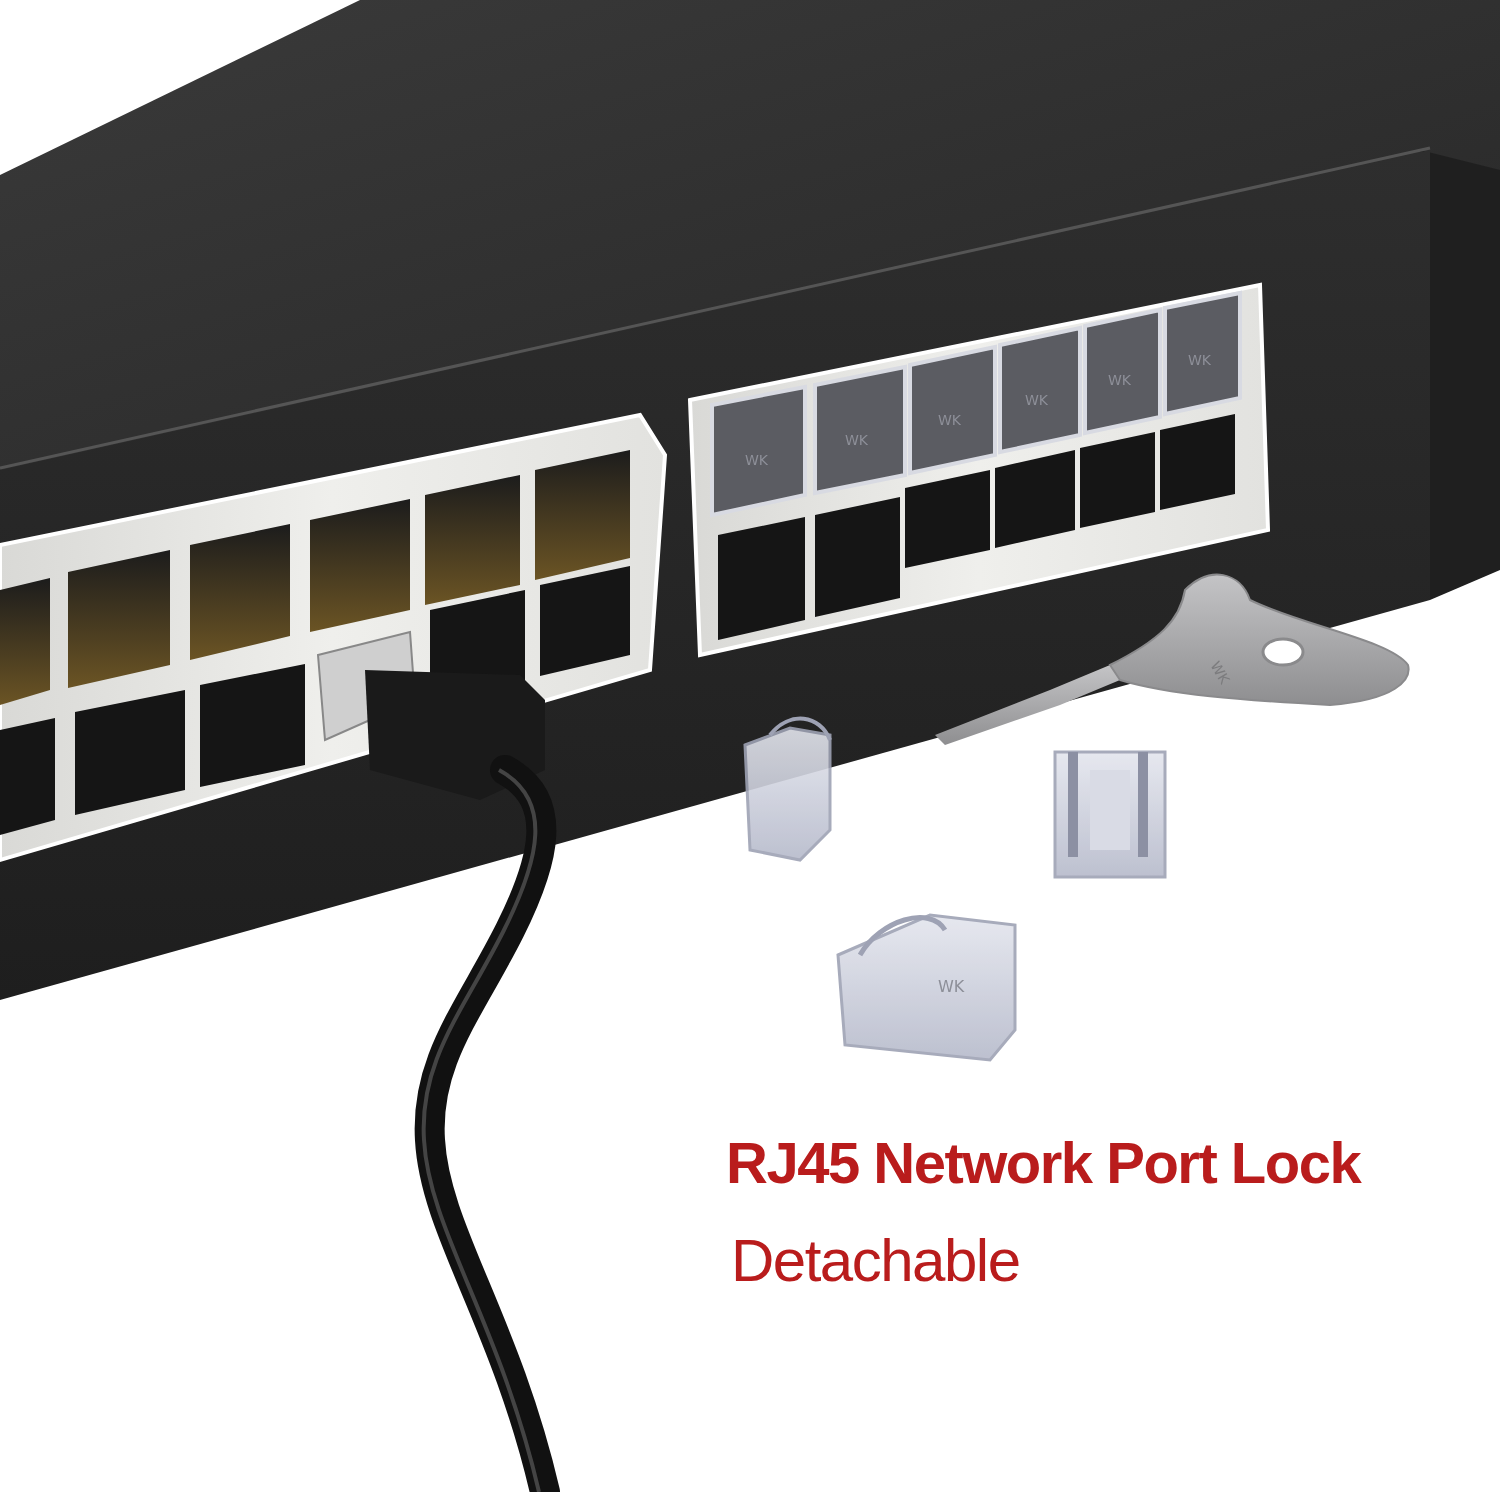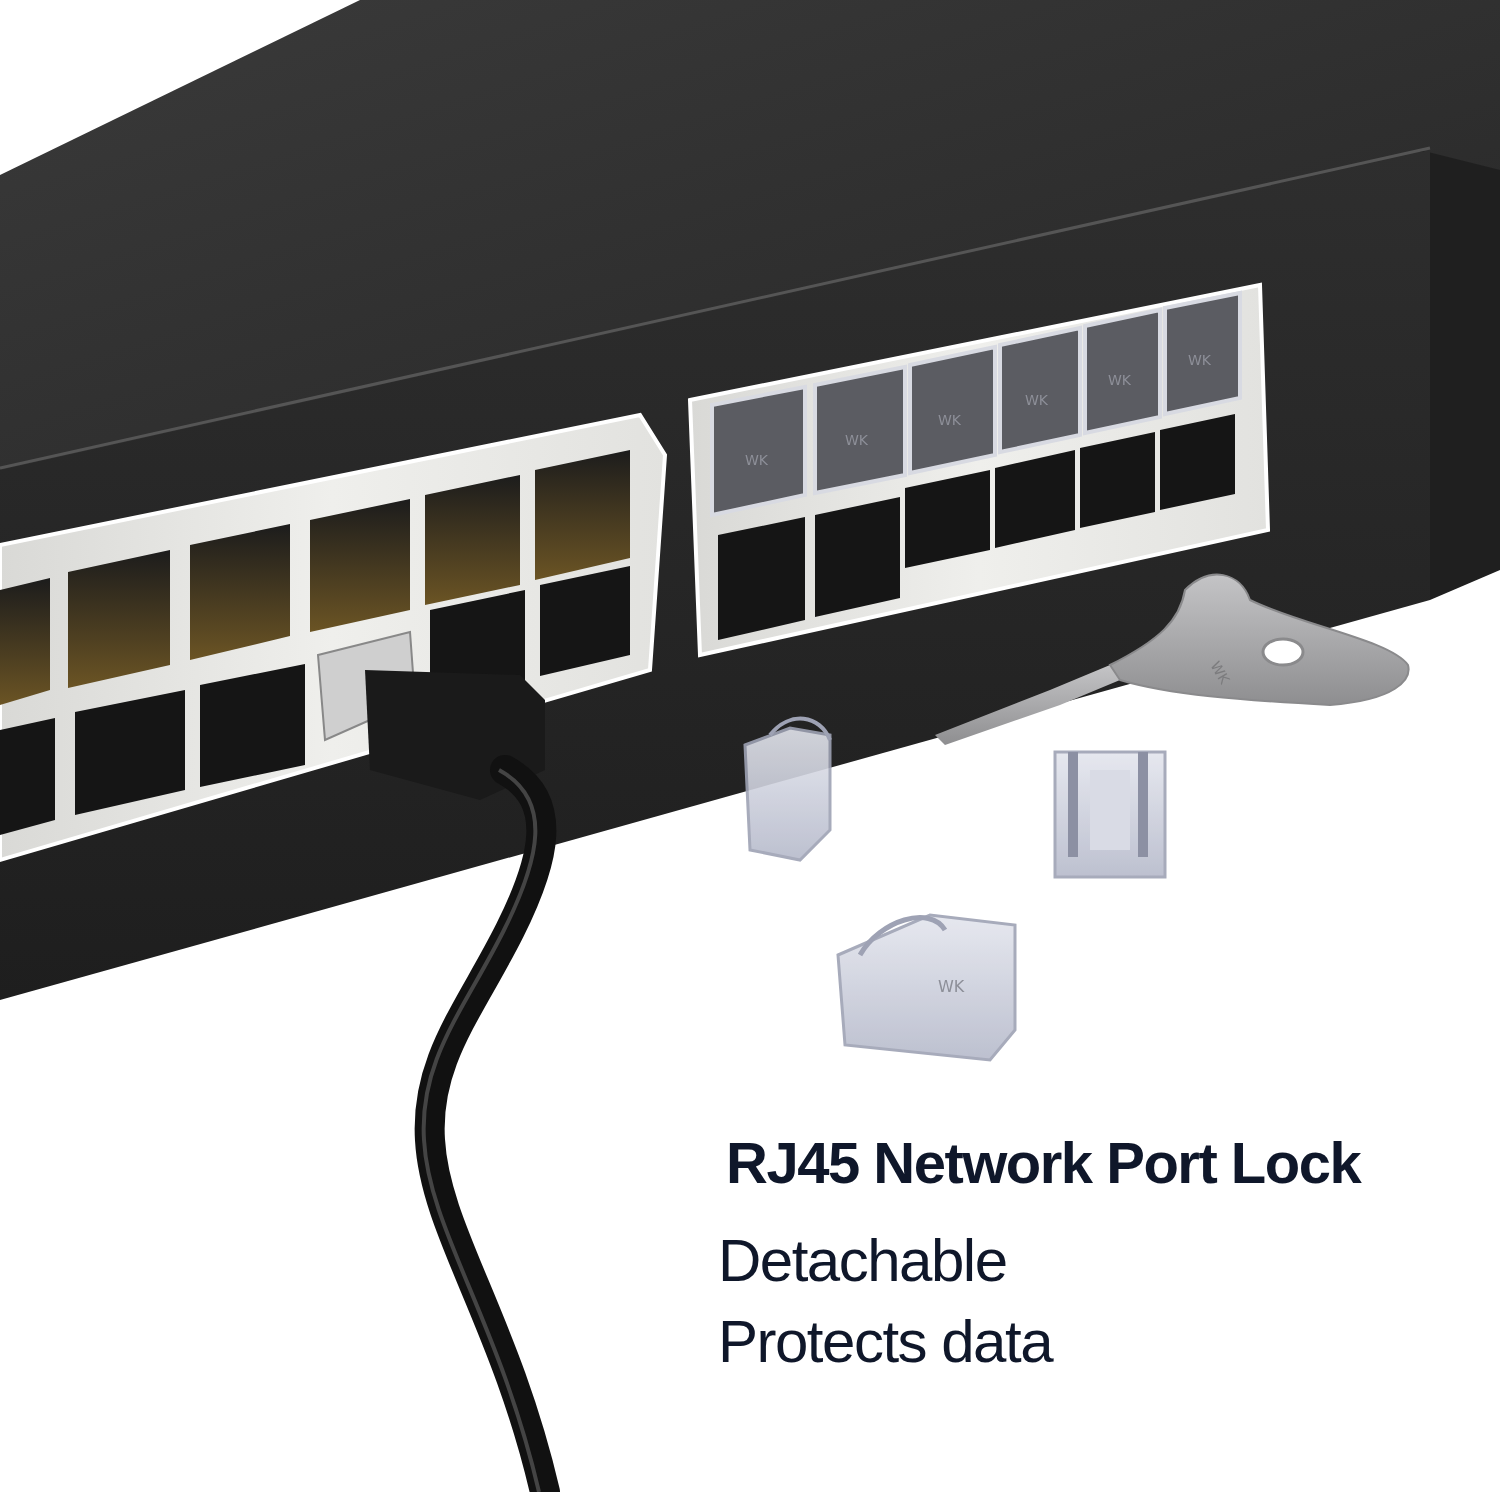--- a/index.html
+++ b/index.html
@@ -1,20 +1,20 @@
 <!DOCTYPE html>
 <html><head>
 <meta charset="utf-8">
 <style>
   html,body{margin:0;padding:0;background:#ffffff;}
   body{width:1500px;height:1492px;position:relative;overflow:hidden;font-family:"DejaVu Sans",sans-serif;}
   #scene{position:absolute;left:0;top:0;width:1500px;height:1492px;}
-  .text-block{position:absolute;left:718px;top:1128px;color:#0f172a;}
+  .text-block{position:absolute;left:718px;top:1128px;color:#b91c1c;}
   .headline{font-family:"Liberation Sans",sans-serif;font-weight:700;font-size:58px;letter-spacing:-1.5px;line-height:70px;margin:0 0 22px 8px;white-space:nowrap;}
-  .feature{font-family:"Liberation Sans",sans-serif;font-weight:400;font-size:60px;letter-spacing:-1.5px;line-height:81px;margin:0;white-space:nowrap;}
+  .feature{font-family:"Liberation Sans",sans-serif;font-weight:400;font-size:60px;letter-spacing:-1.5px;line-height:81px;margin:13px;white-space:nowrap;}
 </style>
 </head>
 <body>
 
 <svg id="scene" viewBox="0 0 1500 1492" xmlns="http://www.w3.org/2000/svg">
   <defs>
     <linearGradient id="topGrad" x1="0" y1="0" x2="1" y2="1">
       <stop offset="0" stop-color="#3a3a3a"></stop>
       <stop offset="1" stop-color="#262626"></stop>
     </linearGradient>
@@ -134,14 +134,13 @@
   <g>
     <polygon points="838,955 930,915 1015,925 1015,1030 990,1060 845,1045" fill="url(#lockGrad)" stroke="#9ea2b4" stroke-width="3" opacity="0.9"></polygon>
     <path d="M860,955 C880,920 930,905 945,930" stroke="#9ea2b4" stroke-width="5" fill="none"></path>
     <text x="938" y="992" font-size="16" fill="#8d8f98" font-family="DejaVu Sans, sans-serif">WK</text>
   </g>
 </svg>
 
 <div class="text-block">
   <h1 class="headline">RJ45 Network Port Lock</h1>
   <p class="feature">Detachable</p>
-  <p class="feature">Protects data</p>
 </div>
 
 </body></html>

